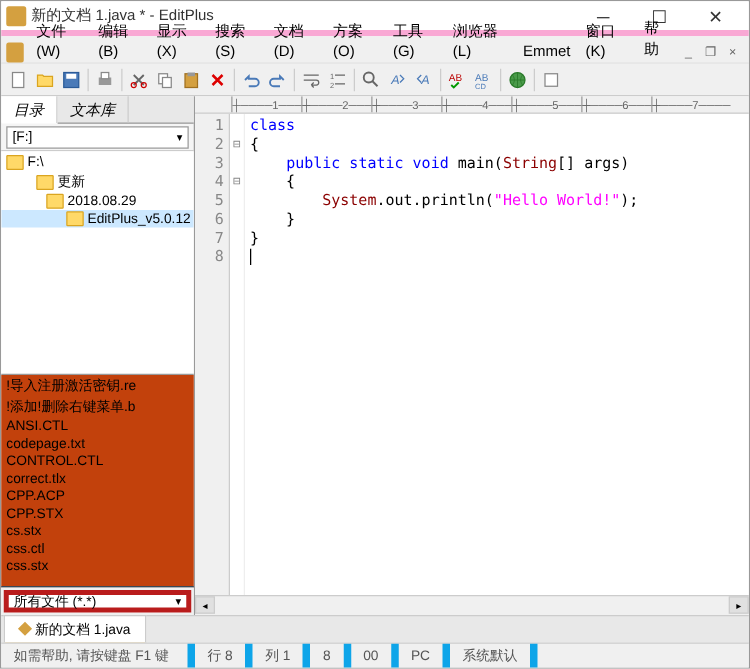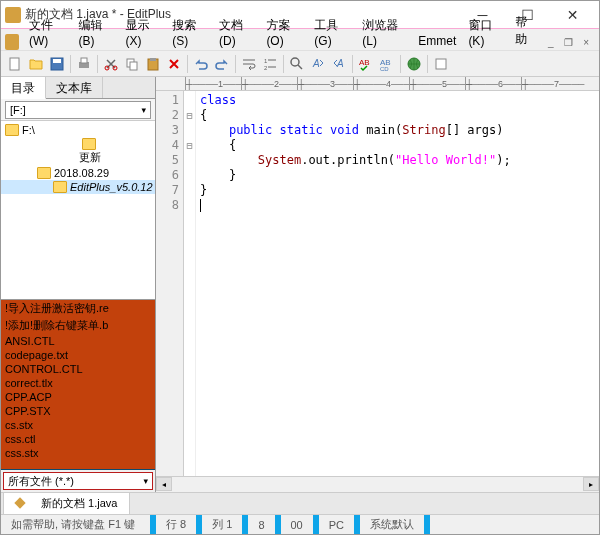--- a/index.html
+++ b/index.html
@@ -1,70 +1,70 @@
 <!DOCTYPE html>
 <html><head>
 <meta charset="utf-8">
 <style>
 * { margin: 0; padding: 0; box-sizing: border-box; }
 body { font-family: "Microsoft YaHei", SimSun, sans-serif; font-size: 12px; background: #f0f0f0; overflow: hidden; }
 .window { width: 600px; height: 535px; background: #fff; border: 1px solid #999; display: flex; flex-direction: column; }
-.titlebar { height: 28px; background: #fff; display: flex; align-items: center; padding: 0 4px; border-bottom: 1px solid #f9a8d4; }
+.titlebar { height: 28px; background: #fff; display: flex; align-items: center; padding: 0 4px; border-bottom: 5px solid #f9a8d4; }
 .titlebar .icon { width: 16px; height: 16px; background: #d4a040; border-radius: 2px; margin-right: 4px; }
 .titlebar .title { flex: 1; font-size: 12px; color: #333; }
 .titlebar .winbtn { width: 45px; height: 28px; display: flex; align-items: center; justify-content: center; color: #333; cursor: pointer; font-size: 14px; }
 .menubar { height: 22px; display: flex; align-items: flex-end; padding: 0 4px; border-bottom: 1px solid #e0e0e0; background: #f0f0f0; }
 .menubar .appicon { width: 16px; height: 16px; background: #d4a040; margin-right: 4px; border-radius: 2px; }
 .menubar .menu-item { padding: 2px 6px; cursor: pointer; }
 .menubar .spacer { flex: 1; }
 .menubar .rightbtn { width: 18px; height: 16px; margin: 0 1px; display: flex; align-items: center; justify-content: center; cursor: pointer; font-size: 10px; color: #666; }
 .toolbar { height: 26px; display: flex; align-items: center; padding: 2px 4px; gap: 1px; border-bottom: 1px solid #ccc; background: #f0f0f0; }
 .toolbar .tbtn { width: 20px; height: 20px; display: flex; align-items: center; justify-content: center; cursor: pointer; border: 1px solid transparent; border-radius: 2px; }
 .toolbar .sep { width: 1px; height: 18px; background: #ccc; margin: 0 2px; }
 .toolbar svg { width: 16px; height: 16px; }
 .main { flex: 1; display: flex; min-height: 0; }
 .sidebar { width: 155px; display: flex; flex-direction: column; border-right: 1px solid #999; background: #f5f5f5; }
 .tabs { height: 22px; display: flex; border-bottom: 1px solid #999; background: #e8e8e8; }
-.tabs .tab { padding: 3px 10px; border-right: 1px solid #ccc; cursor: pointer; font-size: 12px; }
+.tabs .tab { padding: 3px 10px; border-right: 1px solid #ccc; cursor: pointer; font-size: 12px; font-style: italic; }
 .tabs .tab.active { background: #fff; border-bottom: 1px solid #fff; margin-bottom: -1px; }
 .drive-select { height: 22px; display: flex; align-items: center; padding: 2px 4px; border-bottom: 1px solid #ccc; }
 .drive-select .combo { flex: 1; height: 18px; border: 1px solid #999; background: #fff; display: flex; align-items: center; padding: 0 4px; font-size: 11px; cursor: pointer; }
 .drive-select .arrow { margin-left: auto; font-size: 9px; }
 .tree { flex: 1; background: #fff; overflow-y: auto; padding: 2px 0; border-bottom: 1px solid #999; min-height: 0; }
 .tree-item { padding: 1px 4px; display: flex; align-items: center; cursor: pointer; font-size: 11px; white-space: nowrap; }
 .tree-item.selected { background: #cce8ff; }
 .tree-item .folder { width: 14px; height: 12px; background: #ffd968; border: 1px solid #daa520; margin-right: 3px; border-radius: 1px; flex-shrink: 0; }
-.tree-item.d1 { padding-left: 28px; flex-direction: column; }
+.tree-item.d1 { padding-left: 28px; }
 .tree-item.d2 { padding-left: 36px; }
-.tree-item.d3 { padding-left: 52px; font-style: italic; }
+.tree-item.d3 { padding-left: 52px; }
 .filelist { height: 170px; background: #c2410c; overflow-y: auto; font-size: 11px; border-bottom: 1px solid #0c4a6e; }
 .file-item { padding: 1px 4px; cursor: pointer; white-space: nowrap; overflow: hidden; text-overflow: ellipsis; }
 .filter { height: 22px; display: flex; align-items: center; padding: 2px; background: #f0f0f0; }
-.filter .combo { flex: 1; height: 18px; border: 1px solid #b91c1c; background: #fff; display: flex; align-items: center; padding: 0 4px; font-size: 11px; }
+.filter .combo { flex: 1; height: 18px; border: 4px solid #b91c1c; background: #fff; display: flex; align-items: center; padding: 0 4px; font-size: 11px; }
 .filter .arrow { margin-left: auto; font-size: 9px; }
 .editor-area { flex: 1; display: flex; flex-direction: column; min-width: 0; }
 .ruler { height: 14px; background: #f0f0f0; border-bottom: 1px solid #ccc; display: flex; align-items: center; overflow: hidden; font-size: 9px; color: #666; position: relative; padding-left: 29px; }
 .ruler .marks { position: relative; height: 100%; white-space: nowrap; }
 .ruler .mark { display: inline-block; width: 56px; text-align: center; border-left: 1px solid #999; height: 100%; line-height: 14px; }
 .code-container { flex: 1; display: flex; background: #fff; overflow: auto; min-height: 0; }
 .gutter { width: 28px; background: #f0f0f0; border-right: 1px solid #ccc; text-align: right; padding: 2px 4px 2px 0; font-family: Consolas, monospace; font-size: 12px; color: #888; flex-shrink: 0; }
 .gutter div { height: 15px; line-height: 15px; }
 .fold { width: 12px; background: #fff; border-right: 1px solid #eee; font-family: monospace; font-size: 10px; color: #888; padding-top: 2px; flex-shrink: 0; }
 .fold div { height: 15px; line-height: 15px; text-align: center; }
 .code { flex: 1; padding: 2px 4px; font-family: Consolas, monospace; font-size: 12px; line-height: 15px; white-space: pre; }
 .kw { color: #0000ff; }
 .type { color: #8b0000; }
 .str { color: #ff00ff; }
 .cursor { display: inline-block; width: 1px; height: 13px; background: #000; vertical-align: middle; animation: blink 1s infinite; }
 @keyframes blink { 50% { opacity: 0; } }
 .hscroll { height: 16px; background: #f0f0f0; border-top: 1px solid #ccc; display: flex; }
 .hscroll .sbtn { width: 16px; height: 14px; background: #e0e0e0; border: 1px solid #ccc; display: flex; align-items: center; justify-content: center; font-size: 8px; cursor: pointer; }
 .hscroll .track { flex: 1; }
 .doctabs { height: 22px; background: #e8e8e8; display: flex; align-items: center; border-top: 1px solid #ccc; padding-left: 2px; }
-.doctabs .dtab { padding: 3px 12px; background: #fff; border: 1px solid #ccc; display: flex; align-items: center; gap: 17px; cursor: pointer; font-size: 11px; border-bottom: 2px solid #f5b942; }
+.doctabs .dtab { padding: 3px 12px; background: #fff; border: 1px solid #ccc; display: flex; align-items: center; gap: 4px; cursor: pointer; font-size: 11px; border-bottom: 2px solid #f5b942; }
 .doctabs .dicon { width: 8px; height: 8px; background: #d4a040; transform: rotate(45deg); }
 .statusbar { height: 20px; background: #f0f0f0; border-top: 1px solid #ccc; display: flex; align-items: center; font-size: 11px; color: #555; }
 .statusbar .cell { padding: 0 10px; border-right: 6px solid #0ea5e9; height: 100%; display: flex; align-items: center; }
 .statusbar .help { width: 155px; }
 </style>
 </head>
 <body>
 
 <div class="window">
   <div class="titlebar">

